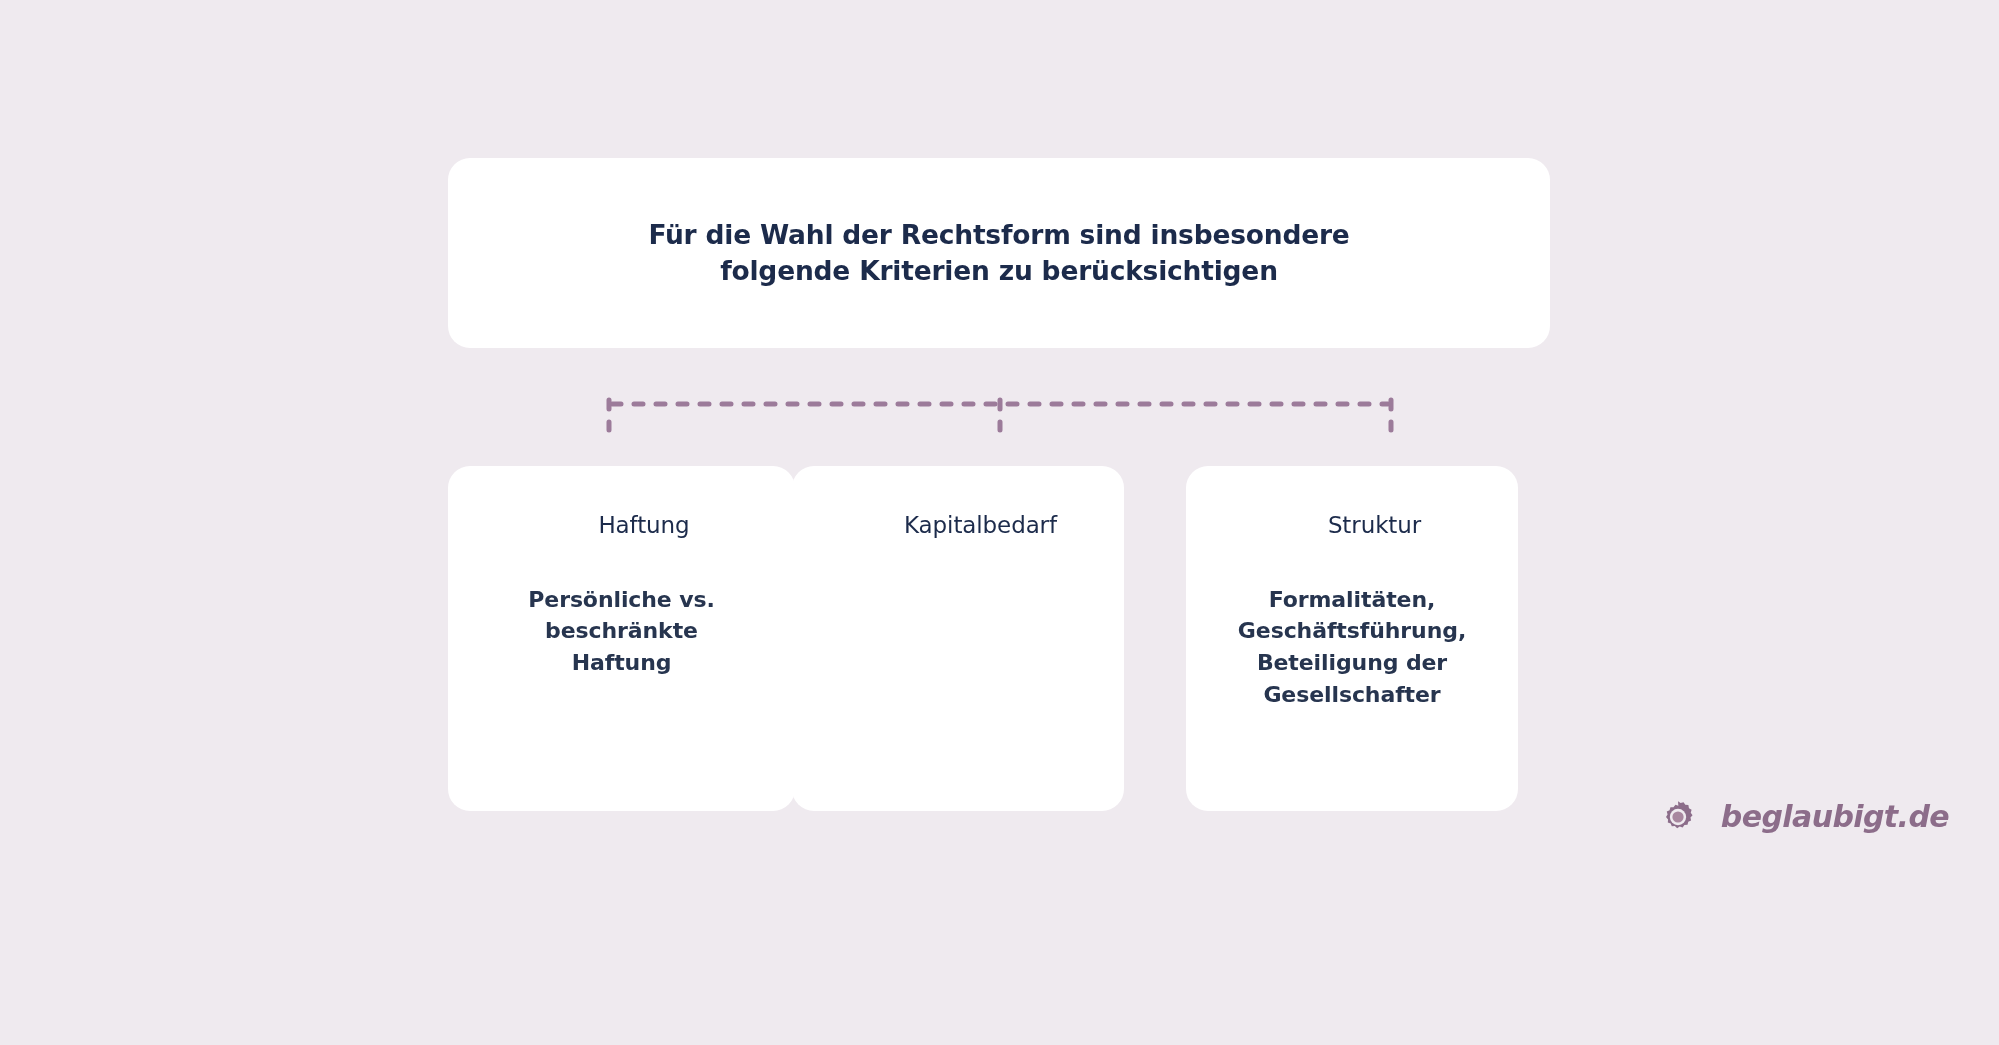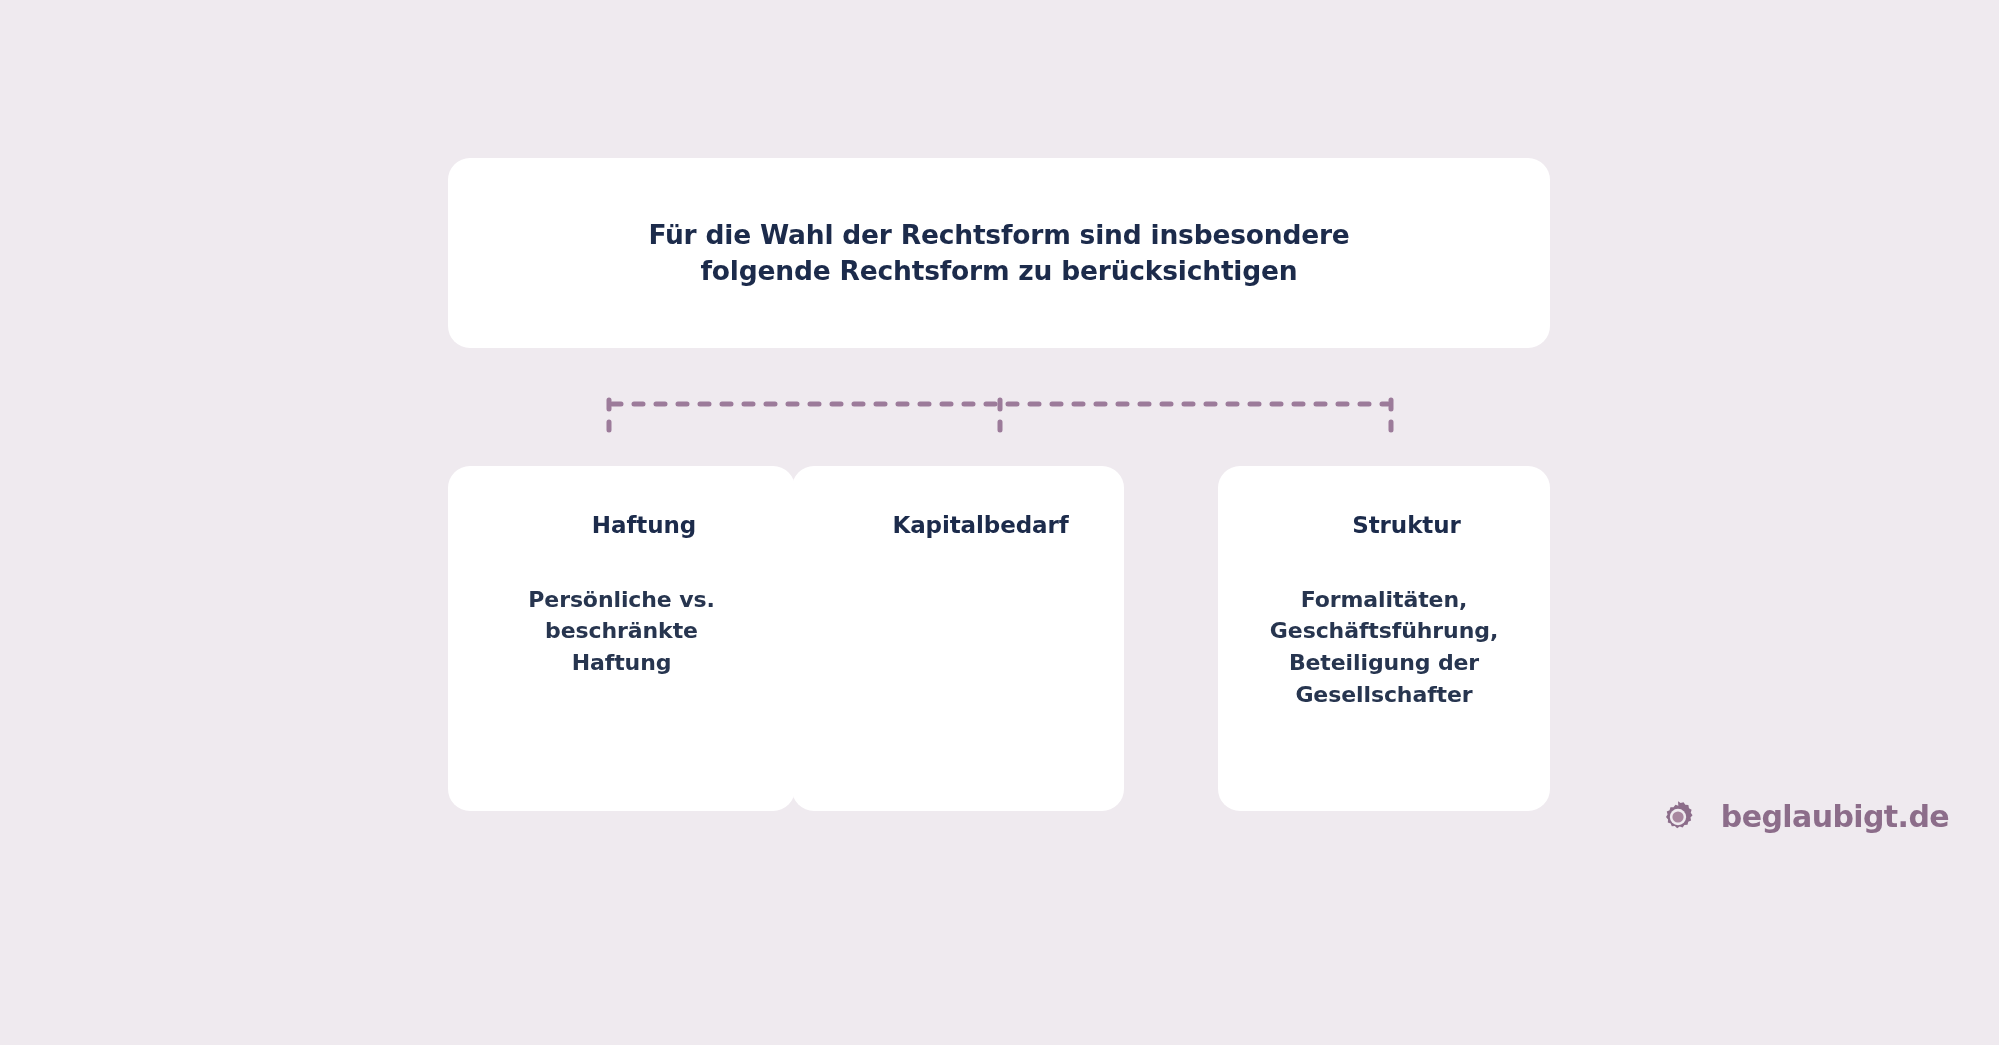--- a/index.html
+++ b/index.html
@@ -40,25 +40,25 @@
   
   .cards-layer{ position:absolute; left:0; top:466px; width:1999px; height:345px; }
   .card{
     position:absolute; top:0; height:345px;
     background:#ffffff; border-radius:22px;
     display:flex; flex-direction:column; align-items:center;
     padding:46px 22px 30px 22px;
   }
   .card-1{ left:448px; width:347px; }
   .card-2{ left:792px; width:332px; }
-  .card-3{ left:1218px; width:332px; }
+  .card-3{ left:1186px; width:332px; }
 
   .card-title{
     font-family:"DejaVu Sans", sans-serif;
-    font-weight:700;
+    font-weight:400;
     font-size:23px;
     color:#1c2b4b;
     text-align:left;
     letter-spacing:-0.1px;
     line-height:1.2;
     margin-left:45px;
   }
   .card-body{
     margin-top:44px;
     font-family:"DejaVu Sans", sans-serif;
@@ -68,41 +68,41 @@
     color:#27354f;
     text-align:center;
     letter-spacing:-0.1px;
     max-width:230px;
   }
   .card-3 .card-body{ max-width:270px; }
 
   
   .brand{
     position:absolute; right:50px; bottom:44px;
-    display:flex; align-items:center; gap:26px;
+    display:flex; align-items:center; gap:26px;font-style:italic;
   }
   .brand-icon{ width:34px; height:34px; display:block; flex:0 0 auto; }
   .brand-text{
     font-family:"DejaVu Sans", sans-serif;
     font-weight:700;
     font-size:30px;
     color:#8c6d8a;
     letter-spacing:-0.6px;
     line-height:1;
   }
 </style>
 </head>
 <body>
 
 <div id="canvas">
 
   <div class="header-card">
     <div class="header-title">
       <span>Für die Wahl der Rechtsform sind insbesondere</span><br>
-      <span>folgende Rechtsform zu berücksichtigen</span>
+      <span>folgende Kriterien zu berücksichtigen</span>
     </div>
   </div>
 
   <div class="connector">
     <svg viewBox="0 0 800 56" preserveAspectRatio="none" aria-hidden="true">
       <path d="M 12 20 L 788 20" fill="none" stroke="#9c7b9a" stroke-width="5" stroke-dasharray="9 13" stroke-linecap="round"></path>
       <path d="M 9 16 L 9 46" fill="none" stroke="#9c7b9a" stroke-width="5" stroke-dasharray="9 13" stroke-linecap="round"></path>
       <path d="M 400 16 L 400 46" fill="none" stroke="#9c7b9a" stroke-width="5" stroke-dasharray="9 13" stroke-linecap="round"></path>
       <path d="M 791 16 L 791 46" fill="none" stroke="#9c7b9a" stroke-width="5" stroke-dasharray="9 13" stroke-linecap="round"></path>
     </svg>

